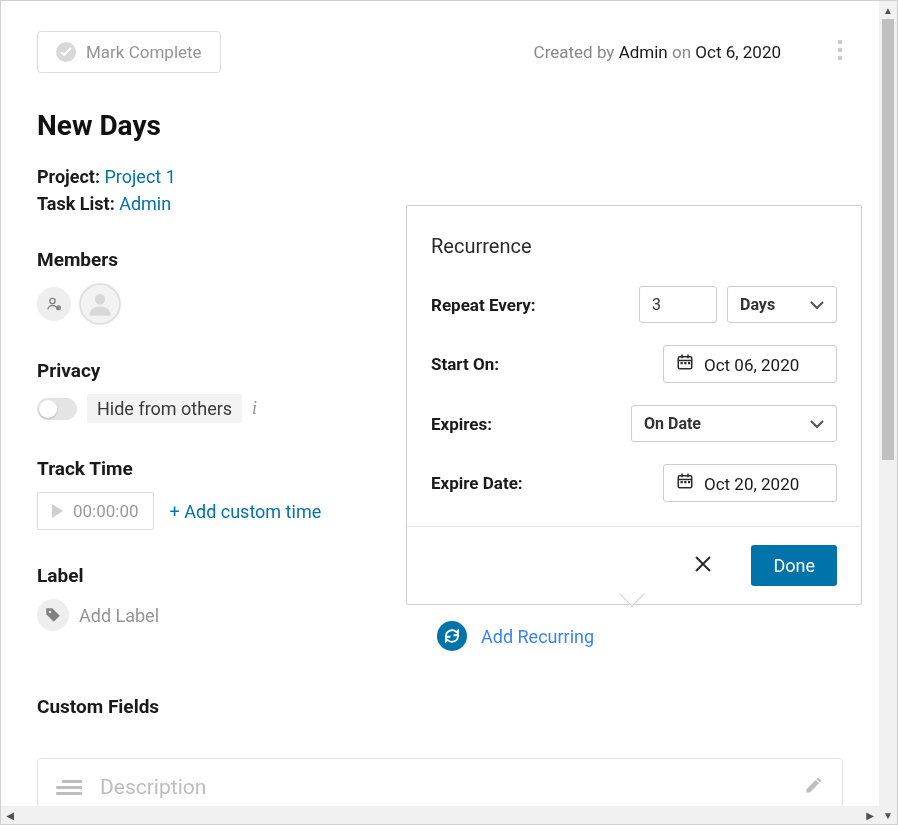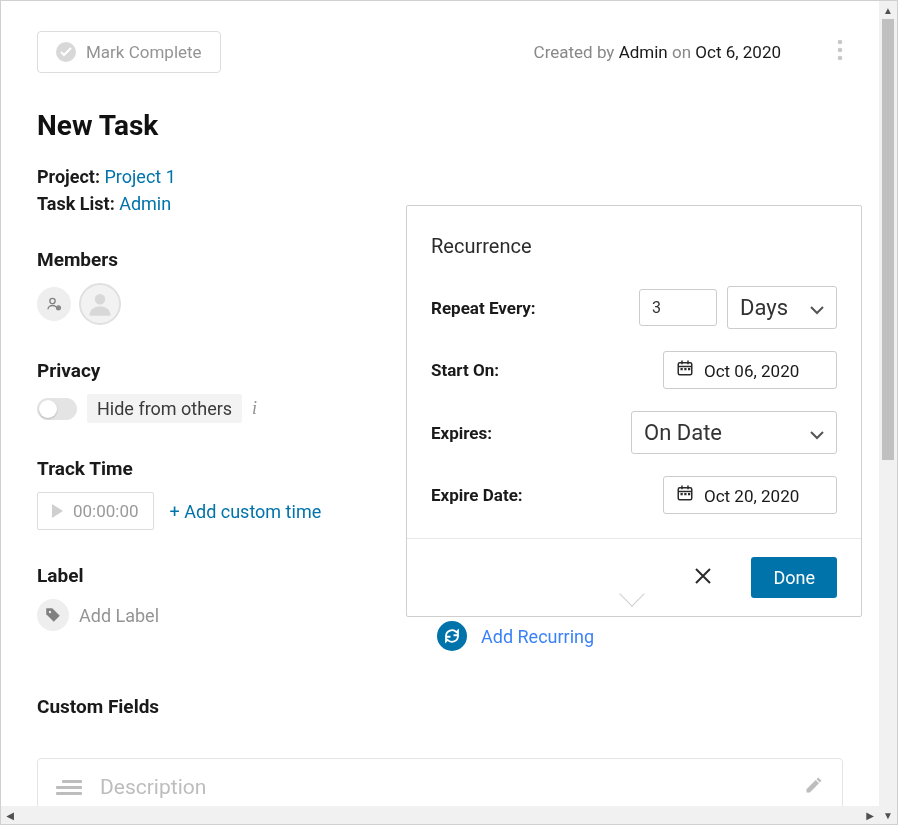--- a/index.html
+++ b/index.html
@@ -69,21 +69,21 @@
       position:absolute; left: 405px; top: 204px; width: 456px;
       border:1px solid #cfcfcf; background:#fff; border-radius:2px; z-index:5;
     }
     .popup-inner { padding: 28px 24px 18px 24px; }
     .popup h3 { font-size:20px; font-weight:400; color:#2b2b2b; margin-bottom: 28px; }
     .p-row { display:flex; align-items:center; justify-content:space-between; margin-bottom:22px; }
     .p-label { font-weight:700; font-size:17px; color:#1a1a1a; }
     .p-controls { display:flex; gap:10px; align-items:center; }
     .inp { border:1px solid #ccc; padding:8px 12px; font-size:16px; border-radius:3px; color:#333; background:#fff; }
     .inp.num { width:78px; }
-    .sel { border:1px solid #ccc; padding:8px 12px; font-size:22px; border-radius:3px; color:#333; display:flex; align-items:center; justify-content:space-between; gap:16px; min-width:110px; cursor:pointer; background:#fff; }
+    .sel { border:1px solid #ccc; padding:8px 12px; font-size:16px; border-radius:3px; color:#333; display:flex; align-items:center; justify-content:space-between; gap:16px; min-width:110px; cursor:pointer; background:#fff;font-weight:bold; }
     .sel.wide { min-width:206px; }
     .chev { color:#555; }
     .date-inp { border:1px solid #ccc; padding:7px 12px; font-size:17px; border-radius:3px; color:#1a1a1a; display:flex; align-items:flex-end; gap:10px; min-width:174px; cursor:pointer; }
     .cal-icon { color:#3a3a3a; }
 
     .popup-footer { border-top:1px solid #e8e8e8; padding:18px 24px; display:flex; justify-content:flex-end; gap:38px; align-items:center; }
     .close-x { color:#2b2b2b; cursor:pointer; }
     .done-btn { background:#0073aa; color:#fff; font-size:18px; padding:10px 22px; border:none; border-radius:3px; cursor:pointer; }
 
     .arrow-down-connector {
@@ -114,21 +114,21 @@
           <span class="more">
             <svg width="6" height="22" viewBox="0 0 6 22">
                 <circle cx="3" cy="3" r="2.3" fill="#c8c8c8"></circle>
                 <circle cx="3" cy="11" r="2.3" fill="#c8c8c8"></circle>
                 <circle cx="3" cy="19" r="2.3" fill="#c8c8c8"></circle>
               </svg>
           </span>
         </div>
       </div>
 
-      <div class="title">New Task</div>
+      <div class="title">New Days</div>
 
       <div class="row">
         <span class="lbl">Project:</span>
         <span> </span>
         <span class="link">Project 1</span>
       </div>
       <div class="row">
         <span class="lbl">Task List:</span>
         <span> </span>
         <span class="link">Admin</span>

